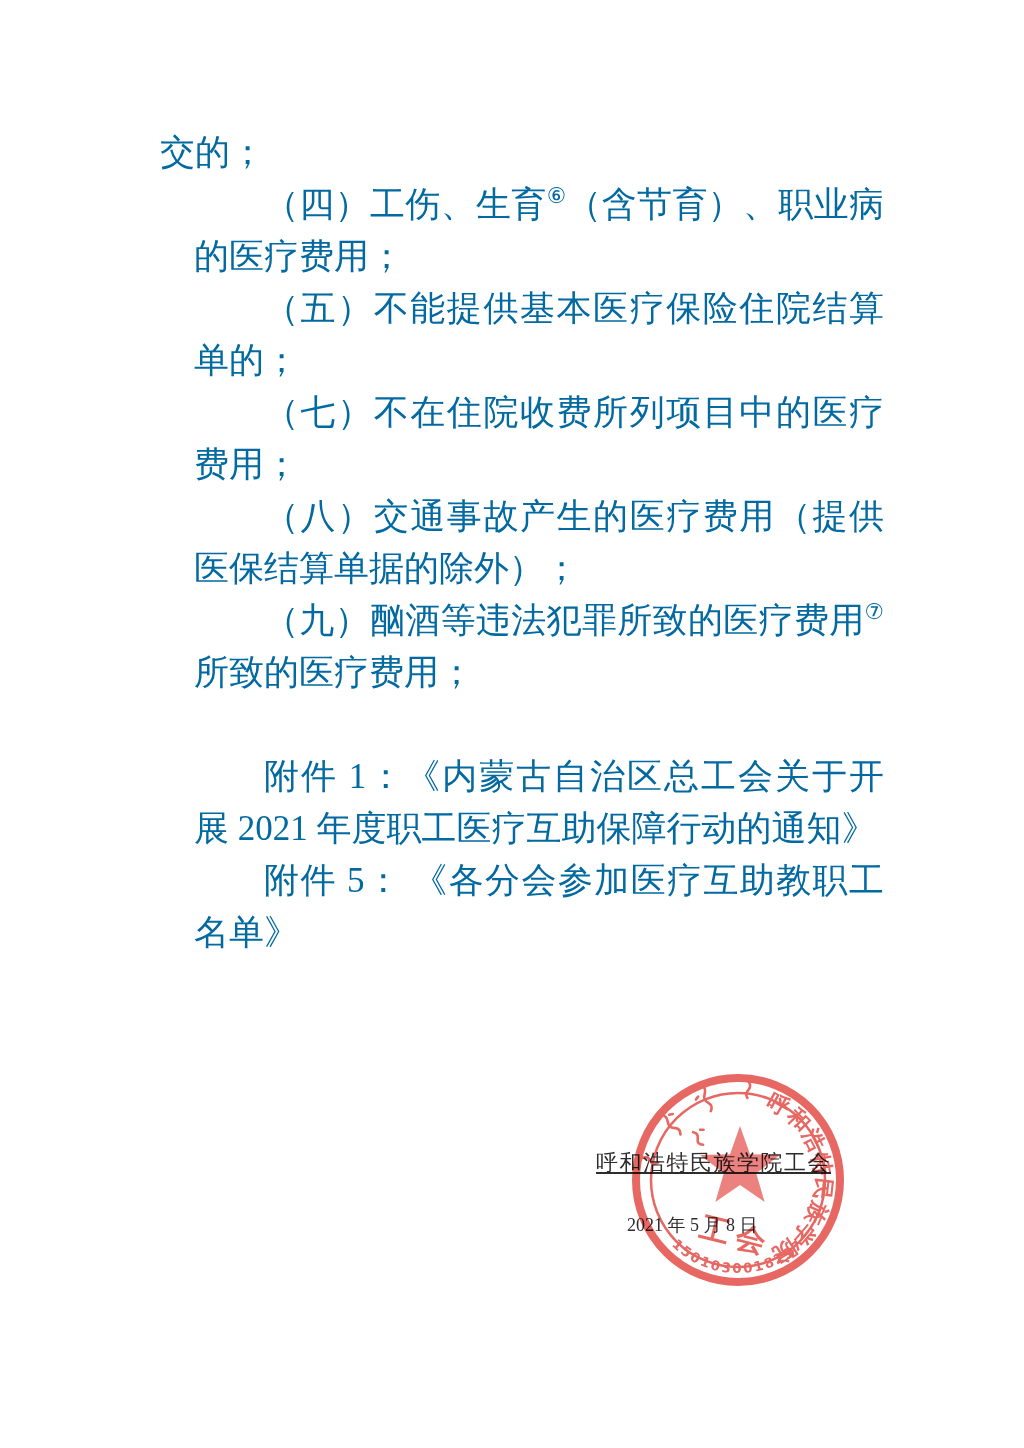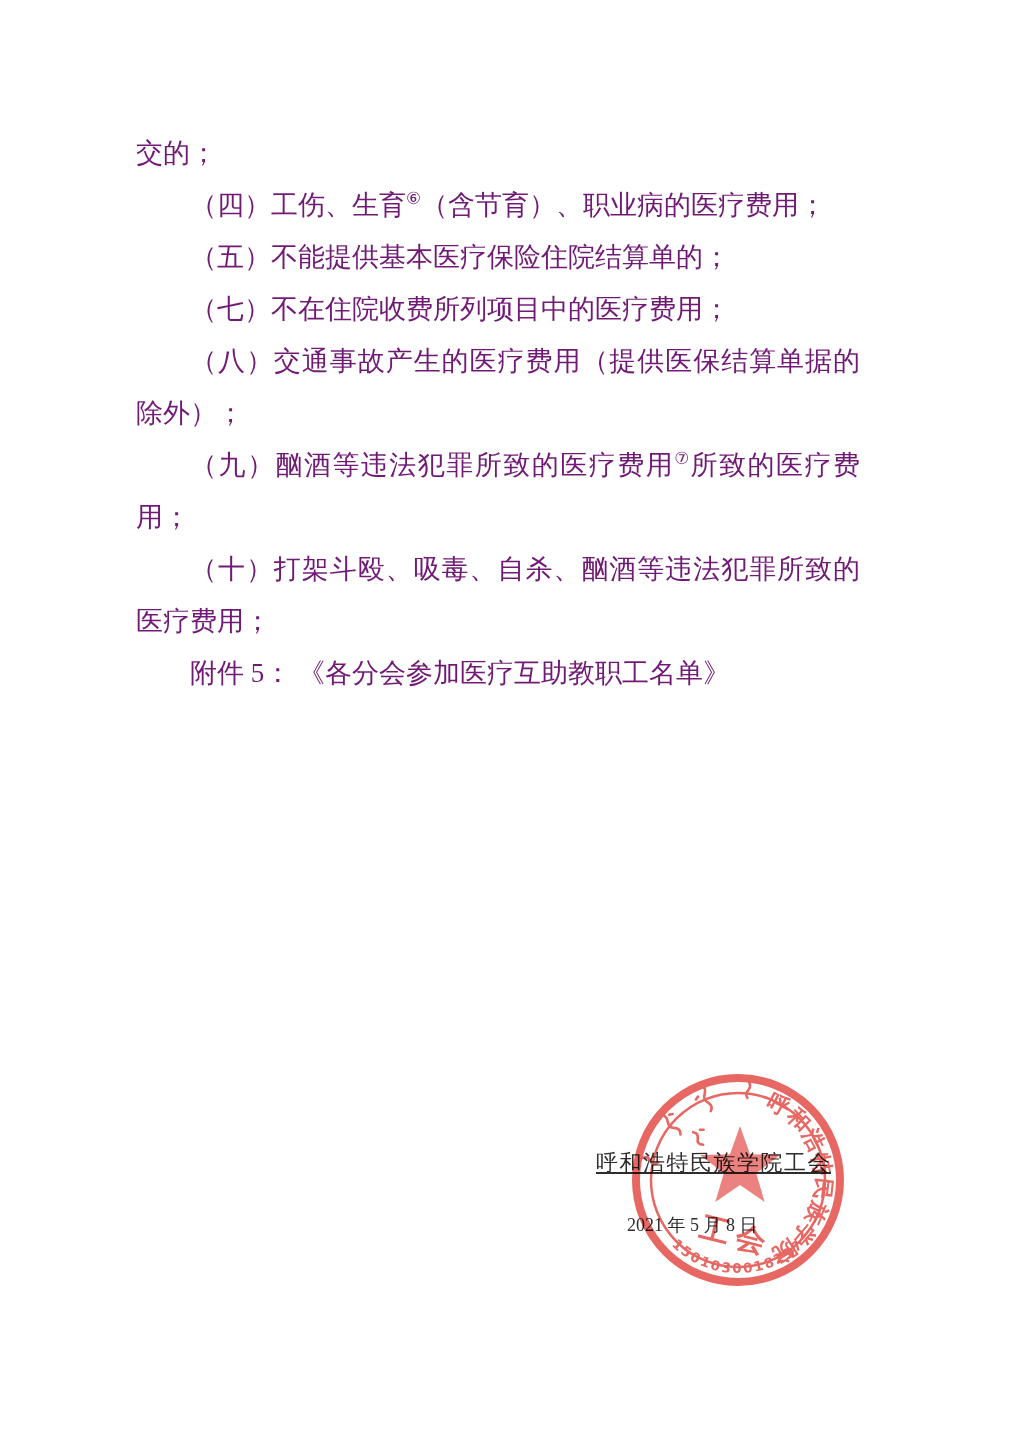--- a/index.html
+++ b/index.html
@@ -6,29 +6,29 @@
   body{
     width:1024px;height:1448px;
     background:#ffffff;
     position:relative;
     overflow:hidden;
     font-family:"Liberation Serif","DejaVu Serif",serif;
     color:#2d2d2d;
   }
   .doc-body{
     position:absolute;
-    left:136px; top:127px;
+    left:160px; top:127px;
     width:724px;
-    font-size:27px;
+    font-size:35px;
     line-height:52px;
     text-align:justify;
-    color:#701a75;
+    color:#0369a1;
   }
   .doc-body p{margin:0;}
-  .doc-body p.indent{text-indent:2em;}
+  .doc-body p.indent{text-indent:2em;margin-left:34px;}
   .doc-body p.gap{margin-top:52px;}
   .doc-body sup{
     font-size:0.62em;
     vertical-align:super;
     line-height:0;
   }
   .signoff-org{
     position:absolute;
     left:596px; top:1150px;
     font-size:22px;
@@ -59,21 +59,21 @@
 </head>
 <body>
 
 <div class="doc-body" id="doc-body">
     <p><span>交的；</span></p>
     <p class="indent"><span>（四）工伤、生育</span><sup>⑥</sup><span>（含节育）、职业病的医疗费用；</span></p>
     <p class="indent"><span>（五）不能提供基本医疗保险住院结算单的；</span></p>
     <p class="indent"><span>（七）不在住院收费所列项目中的医疗费用；</span></p>
     <p class="indent"><span>（八）交通事故产生的医疗费用（提供医保结算单据的除外）；</span></p>
     <p class="indent"><span>（九）酗酒等违法犯罪所致的医疗费用</span><sup>⑦</sup><span>所致的医疗费用；</span></p>
-    <p class="indent"><span>（十）打架斗殴、吸毒、自杀、酗酒等违法犯罪所致的医疗费用；</span></p>
+    <p class="indent gap"><span>附件 1：《内蒙古自治区总工会关于开展 2021 年度职工医疗互助保障行动的通知》</span></p>
     <p class="indent"><span>附件 5： 《各分会参加医疗互助教职工名单》</span></p>
   </div>
 
 <div class="signoff-org">呼和浩特民族学院工会</div>
 <div class="signoff-date">2021 年 5 月 8 日</div>
 
 <div class="seal-wrap">
   <svg viewBox="0 0 300 300" xmlns="http://www.w3.org/2000/svg">
     <defs>
       <path id="arcChinese" d="M 72 150 A 78 78 0 1 1 189 217.5" fill="none"></path>

